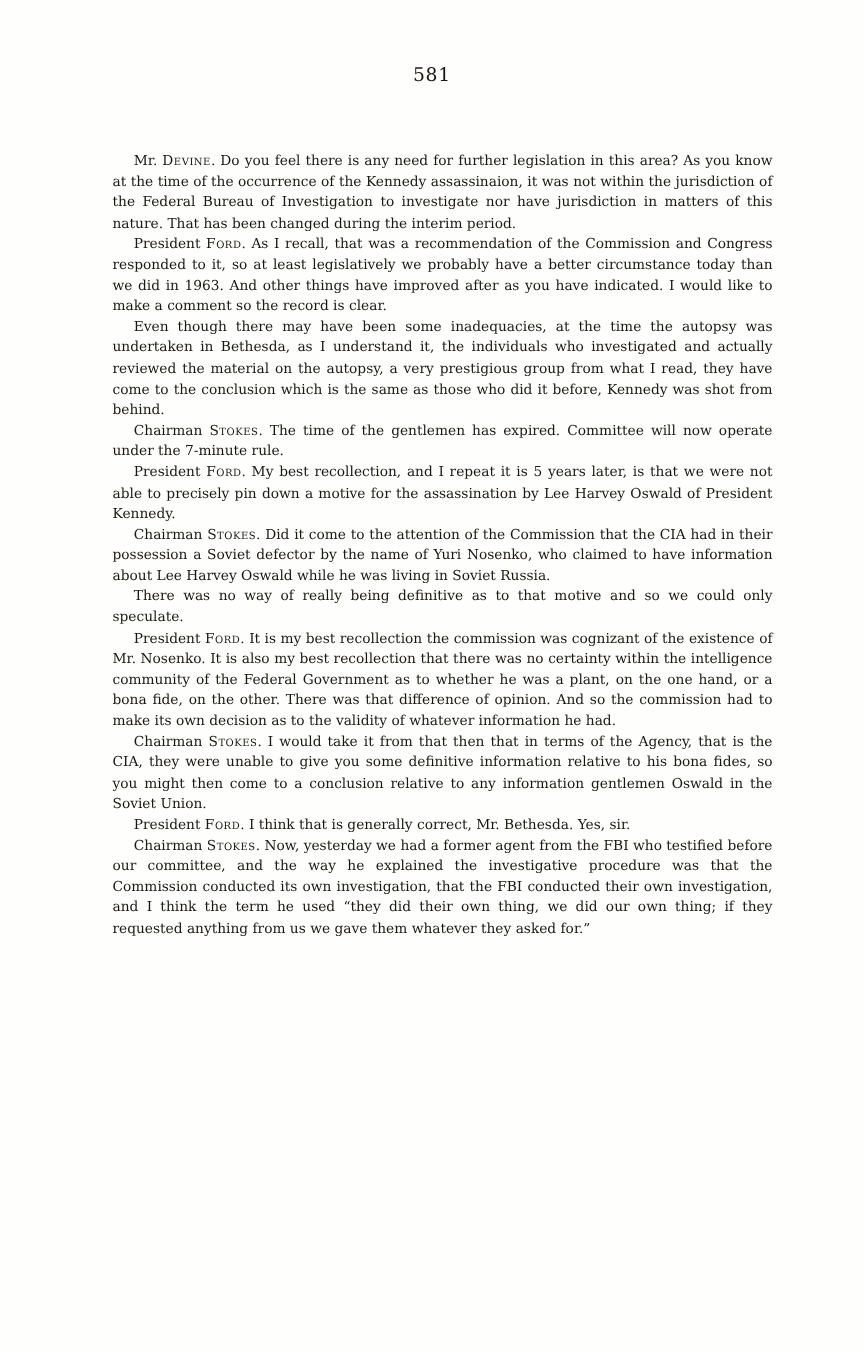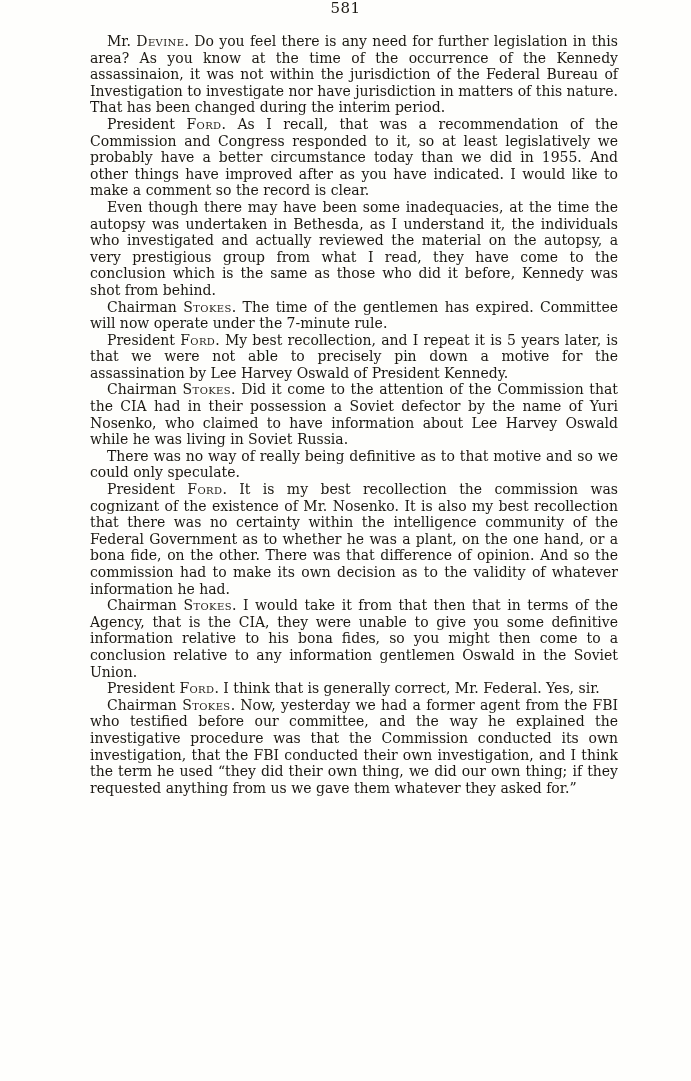--- a/index.html
+++ b/index.html
@@ -6,35 +6,36 @@
     margin: 0;
     padding: 0;
     background: #ffffff;
   }
   .page {
     position: relative;
     width: 691px;
     height: 1081px;
     background: #fefefc;
     box-sizing: border-box;
+    padding-top: 52px;
     overflow: hidden;
     font-family: "DejaVu Serif", serif;
     color: #1b1812;
   }
   .page-number {
     text-align: center;
     font-size: 15px;
     line-height: 17px;
     letter-spacing: 0.5px;
     font-weight: 500;
   }
   .transcript {
-    margin: 16px 0 0 90px;
+    margin: 52px 0 0 90px;
     width: 528px;
-    font-size: 14px;
+    font-size: 11px;
     line-height: 16.6px;
     text-align: justify;
     text-rendering: optimizeLegibility;
   }
   p.para {
     margin: 0;
     padding: 0;
     text-indent: 17px;
   }
   .sc {
@@ -42,24 +43,24 @@
     letter-spacing: 0.4px;
   }
 </style>
 </head>
 <body>
 
 <div class="page">
   <div class="page-number">581</div>
   <div class="transcript">
       <p class="para"><span>Mr. </span><span class="sc">Devine</span><span>. Do you feel there is any need for further legislation in this area? As you know at the time of the occurrence of the Kennedy assassinaion, it was not within the jurisdiction of the Federal Bureau of Investigation to investigate nor have jurisdiction in matters of this nature. That has been changed during the interim period.</span></p>
-      <p class="para"><span>President </span><span class="sc">Ford</span><span>. As I recall, that was a recommendation of the Commission and Congress responded to it, so at least legislatively we probably have a better circumstance today than we did in 1955. And other things have improved after as you have indicated. I would like to make a comment so the record is clear.</span></p>
+      <p class="para"><span>President </span><span class="sc">Ford</span><span>. As I recall, that was a recommendation of the Commission and Congress responded to it, so at least legislatively we probably have a better circumstance today than we did in 1963. And other things have improved after as you have indicated. I would like to make a comment so the record is clear.</span></p>
       <p class="para"><span>Even though there may have been some inadequacies, at the time the autopsy was undertaken in Bethesda, as I understand it, the individuals who investigated and actually reviewed the material on the autopsy, a very prestigious group from what I read, they have come to the conclusion which is the same as those who did it before, Kennedy was shot from behind.</span></p>
       <p class="para"><span>Chairman </span><span class="sc">Stokes</span><span>. The time of the gentlemen has expired. Committee will now operate under the 7-minute rule.</span></p>
       <p class="para"><span>President </span><span class="sc">Ford</span><span>. My best recollection, and I repeat it is 5 years later, is that we were not able to precisely pin down a motive for the assassination by Lee Harvey Oswald of President Kennedy.</span></p>
       <p class="para"><span>Chairman </span><span class="sc">Stokes</span><span>. Did it come to the attention of the Commission that the CIA had in their possession a Soviet defector by the name of Yuri Nosenko, who claimed to have information about Lee Harvey Oswald while he was living in Soviet Russia.</span></p>
       <p class="para"><span>There was no way of really being definitive as to that motive and so we could only speculate.</span></p>
       <p class="para"><span>President </span><span class="sc">Ford</span><span>. It is my best recollection the commission was cognizant of the existence of Mr. Nosenko. It is also my best recollection that there was no certainty within the intelligence community of the Federal Government as to whether he was a plant, on the one hand, or a bona fide, on the other. There was that difference of opinion. And so the commission had to make its own decision as to the validity of whatever information he had.</span></p>
       <p class="para"><span>Chairman </span><span class="sc">Stokes</span><span>. I would take it from that then that in terms of the Agency, that is the CIA, they were unable to give you some definitive information relative to his bona fides, so you might then come to a conclusion relative to any information gentlemen Oswald in the Soviet Union.</span></p>
-      <p class="para"><span>President </span><span class="sc">Ford</span><span>. I think that is generally correct, Mr. Federal. Yes, sir.</span></p>
+      <p class="para"><span>President </span><span class="sc">Ford</span><span>. I think that is generally correct, Mr. Bethesda. Yes, sir.</span></p>
       <p class="para"><span>Chairman </span><span class="sc">Stokes</span><span>. Now, yesterday we had a former agent from the FBI who testified before our committee, and the way he explained the investigative procedure was that the Commission conducted its own investigation, that the FBI conducted their own investigation, and I think the term he used “they did their own thing, we did our own thing; if they requested anything from us we gave them whatever they asked for.”</span></p>
     </div>
 </div>
 
 </body></html>

